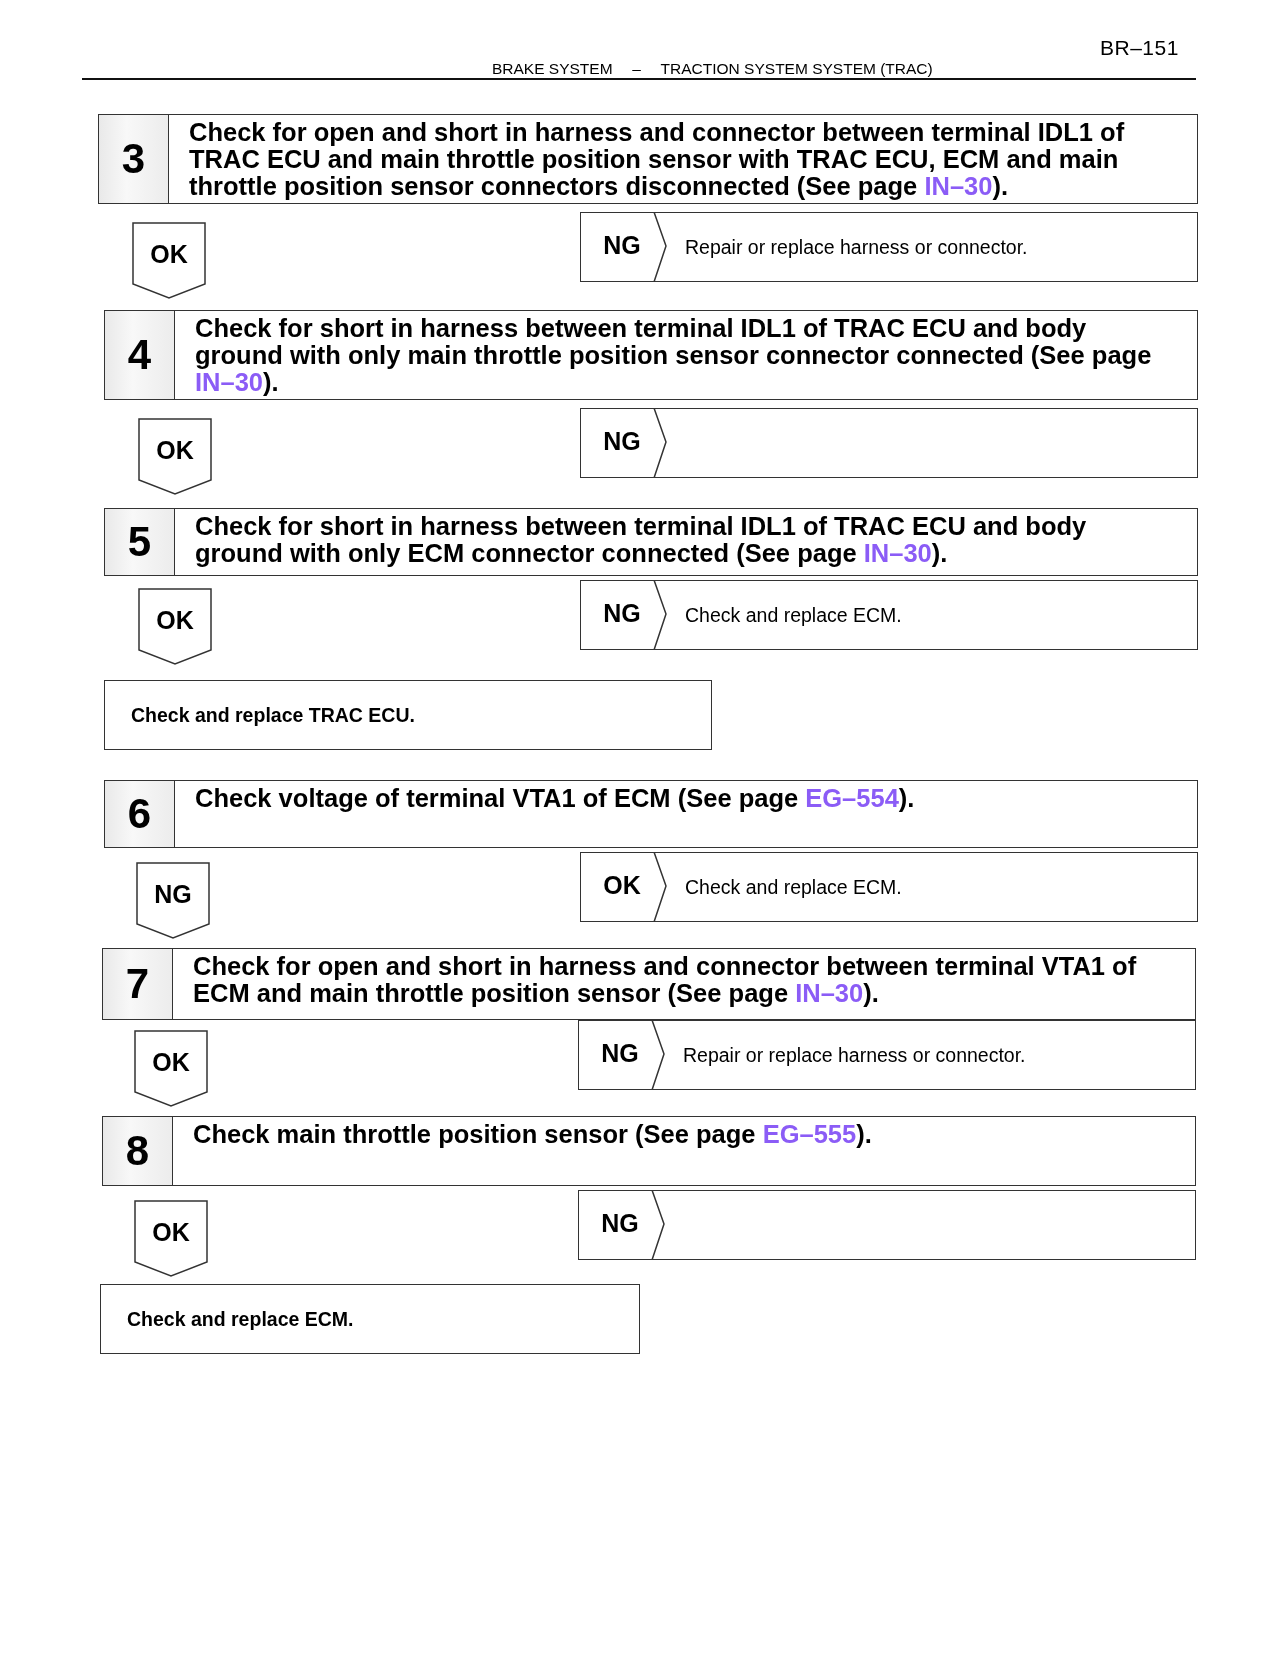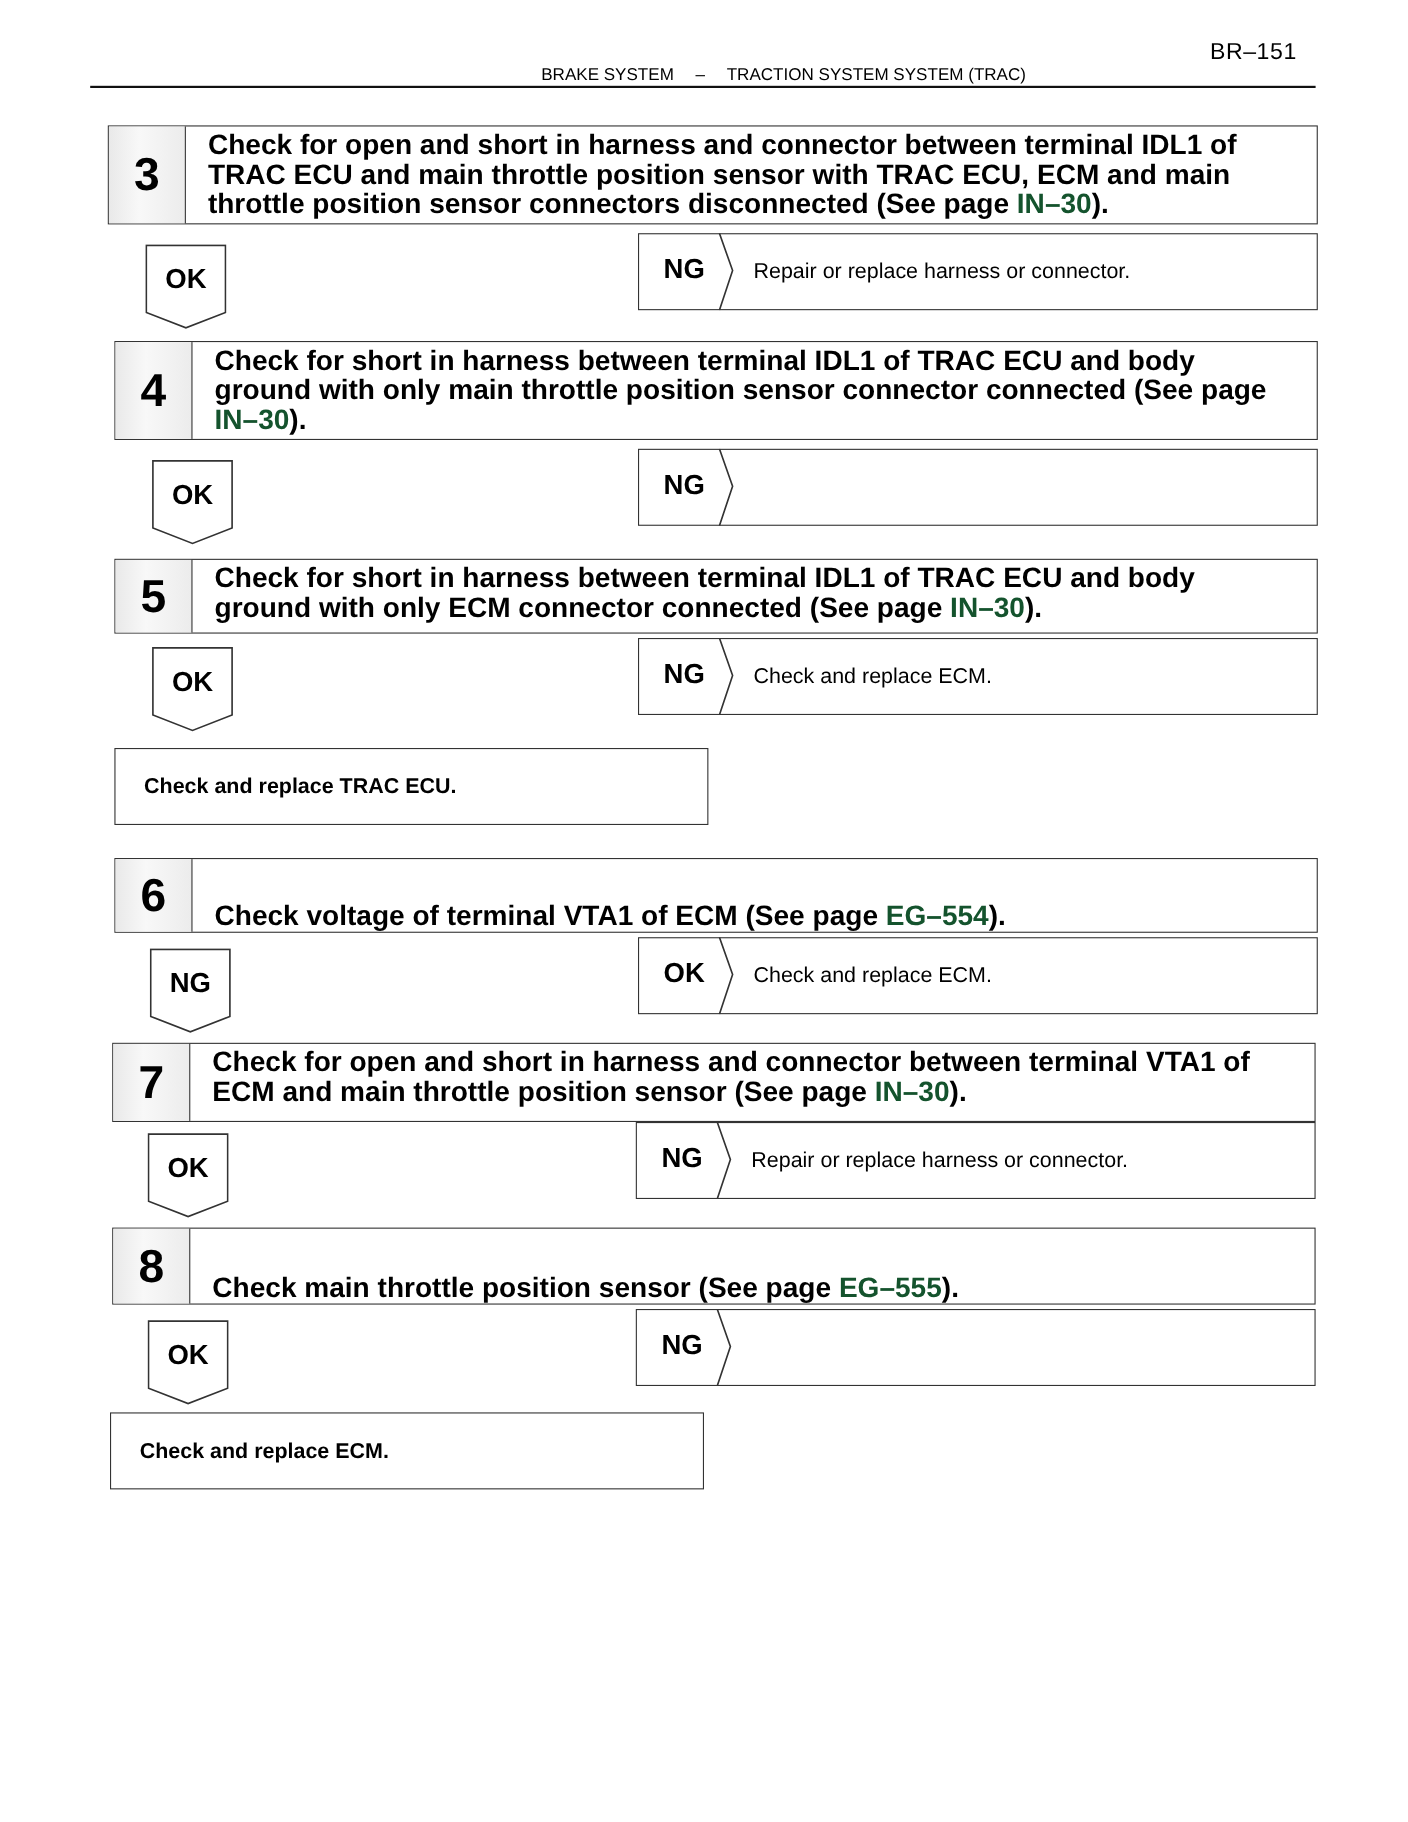--- a/index.html
+++ b/index.html
@@ -7,23 +7,23 @@
     body { position: relative; font-family: "Liberation Sans", "DejaVu Sans", sans-serif; color: #000; overflow: hidden; }
 
     .page-num { position: absolute; left: 1100px; top: 36px; font-size: 21px; font-weight: normal; letter-spacing: 0.5px; }
     .header { position: absolute; left: 492px; top: 60px; font-size: 15.5px; white-space: nowrap; }
     .header .sec { font-weight: normal; }
     .header .dash { display: inline-block; width: 48px; text-align: center; }
     .header-rule { position: absolute; left: 82px; top: 78px; width: 1114px; height: 2px; background: #111; }
 
     .step { position: absolute; border: 1.5px solid #333; background: #fff; display: flex; }
     .step .num { width: 70px; border-right: 1.5px solid #333; background: linear-gradient(90deg,#e9e9e9,#f8f8f8 40%,#ececec); display: flex; align-items: center; justify-content: center; font-size: 42px; font-weight: bold; flex-shrink: 0; }
-    .step .txt { padding: 4px 18px 0 20px; font-size: 25.5px; font-weight: bold; line-height: 27px; display: flex; align-items: flex-end; }
+    .step .txt { padding: 4px 18px 0 20px; font-size: 25.5px; font-weight: bold; line-height: 27px; display: flex; align-items: flex-start; }
     .step .txt.top { align-items: flex-start; padding-top: 4px; }
-    .link { color: #14532d; }
+    .link { color: #8b5cf6; }
 
     .okarrow { position: absolute; width: 74px; height: 86px; }
     .okarrow svg { position: absolute; left: 0; top: 0; }
     .okarrow span { position: absolute; left: 0; top: 18px; width: 74px; text-align: center; font-size: 25px; font-weight: bold; }
 
     .ngbox { position: absolute; height: 70px; border: 1.5px solid #333; background: #fff; }
     .ngbox svg.chev { position: absolute; left: 72px; top: -1px; }
     .ngbox .lab { position: absolute; left: 0; width: 82px; top: 18px; text-align: center; font-size: 25px; font-weight: bold; }
     .ngbox .res { position: absolute; left: 104px; top: 0; height: 100%; display: flex; align-items: center; font-size: 19.5px; font-weight: normal; line-height: 23px; padding-right: 14px; }
 
@@ -89,21 +89,21 @@
     </svg>
   <span>OK</span>
 </div>
 <div class="ngbox" style="left:580px;top:580px;width:618px;">
   <svg class="chev" width="16" height="70">
       <polyline points="1,0 13,34 1,70" fill="none" stroke="#333" stroke-width="1.5"></polyline>
     </svg>
   <div class="lab">NG</div>
   <div class="res">Check and replace ECM.</div>
 </div>
-<div class="endbox" style="left:104px;top:680px;width:540px;height:70px;">Check and replace TRAC ECU.</div>
+<div class="endbox" style="left:104px;top:680px;width:608px;height:70px;">Check and replace TRAC ECU.</div>
 
 <div class="step" style="left:104px;top:780px;width:1094px;height:68px;">
   <div class="num">6</div>
   <div class="txt">
       <div><span>Check voltage of terminal VTA1 of ECM (See page </span><span class="link">EG–554</span><span>).</span></div>
     </div>
 </div>
 <div class="okarrow" style="left:136px;top:862px;">
   <svg width="74" height="86">
       <polygon points="1,1 73,1 73,62 37,76 1,62" fill="#fff" stroke="#333" stroke-width="1.5"></polygon>

